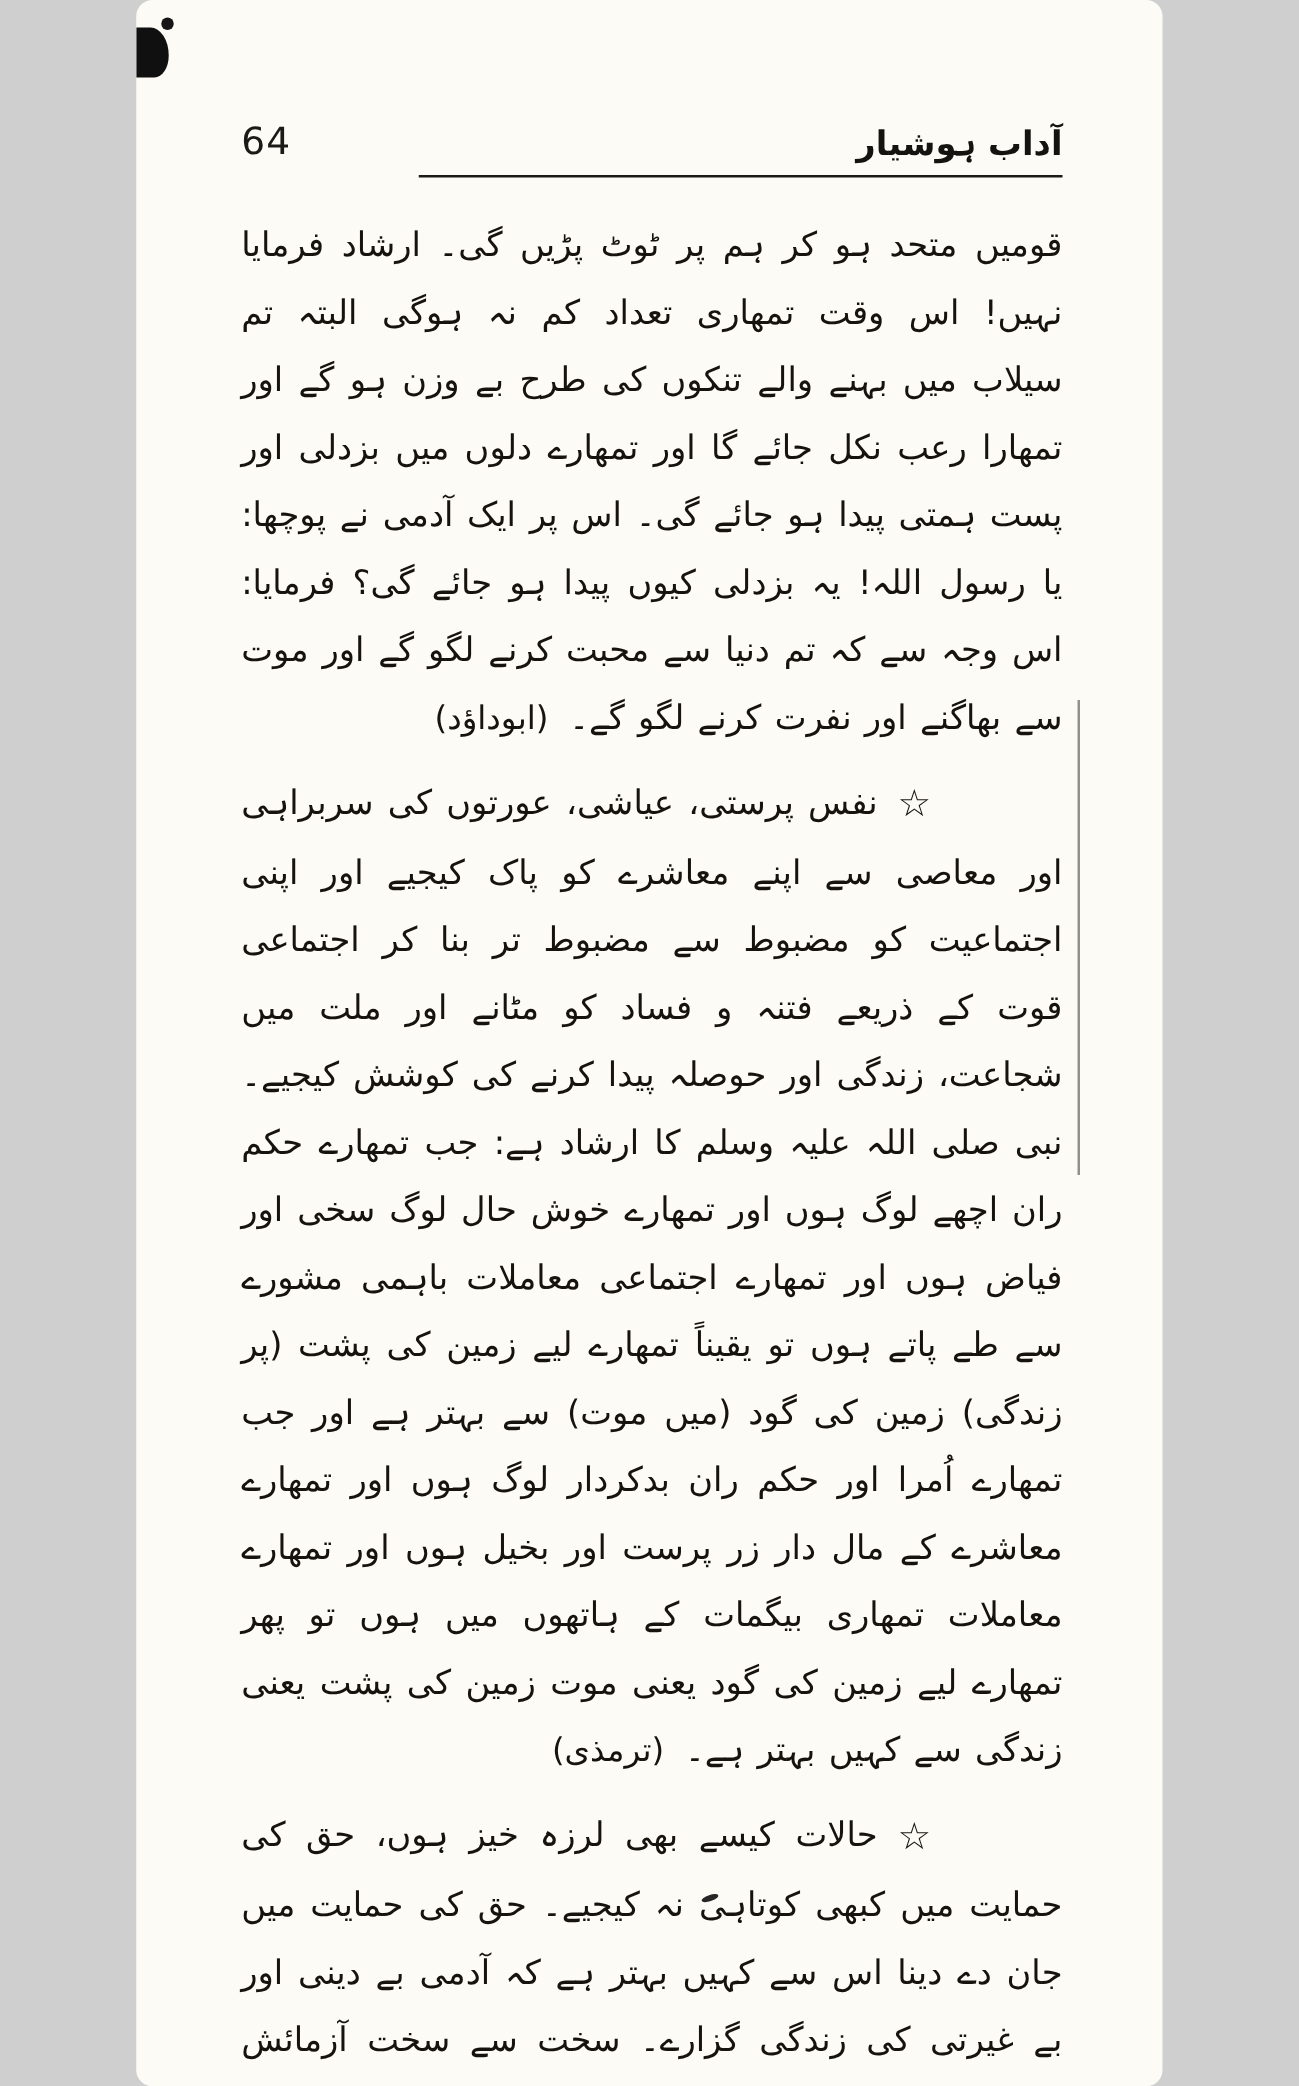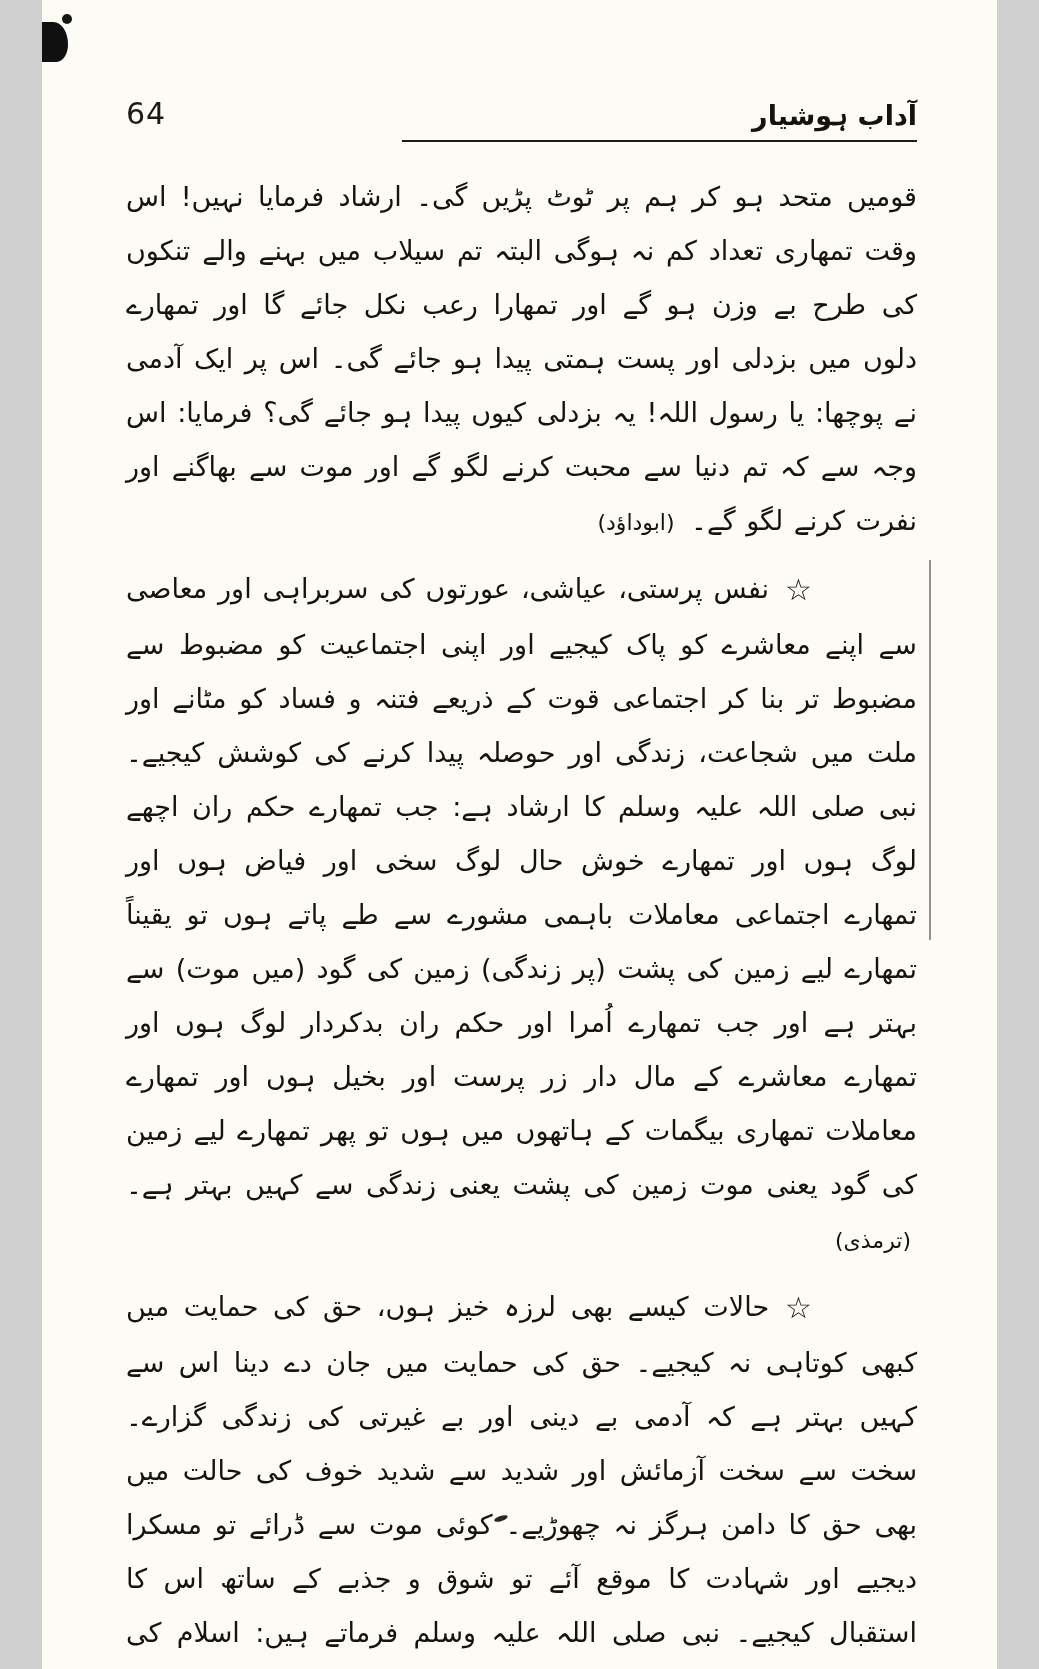--- a/index.html
+++ b/index.html
@@ -1,25 +1,26 @@
 <!DOCTYPE html>
 <html lang="ur"><head>
 <meta charset="utf-8">
 <style>
   * { margin:0; padding:0; box-sizing:border-box; }
   html, body { background:#cfcfcf; }
   .page {
     position:relative;
-    width:955px;
+    width:821px;
     height:1669px;
     margin:0 auto;
     background:#fcfbf6;
     color:#16130f;
     font-family:"DejaVu Sans", sans-serif;
     overflow:hidden;
+    border-radius:13px;
   }
   .content {
     position:absolute;
     left:84px;
     right:80px;
     top:96px;
   }
   .header {
     display:flex;
     justify-content:space-between;
@@ -56,21 +57,21 @@
   .para { margin-bottom:10px; }
   .para.starred { text-indent:105px; }
   .star {
     display:inline-block;
     text-indent:0;
     font-size:30px;
     padding-left:16px; 
     transform:translateY(2px);
   }
   .citation {
-    font-size:22px;
+    font-size:26px;
     padding-right:6px;
   }
   
   .artifact-corner {
     position:absolute;
     left:0; top:22px;
     width:26px; height:40px;
     background:#101010;
     border-radius:0 70% 55% 0;
   }

